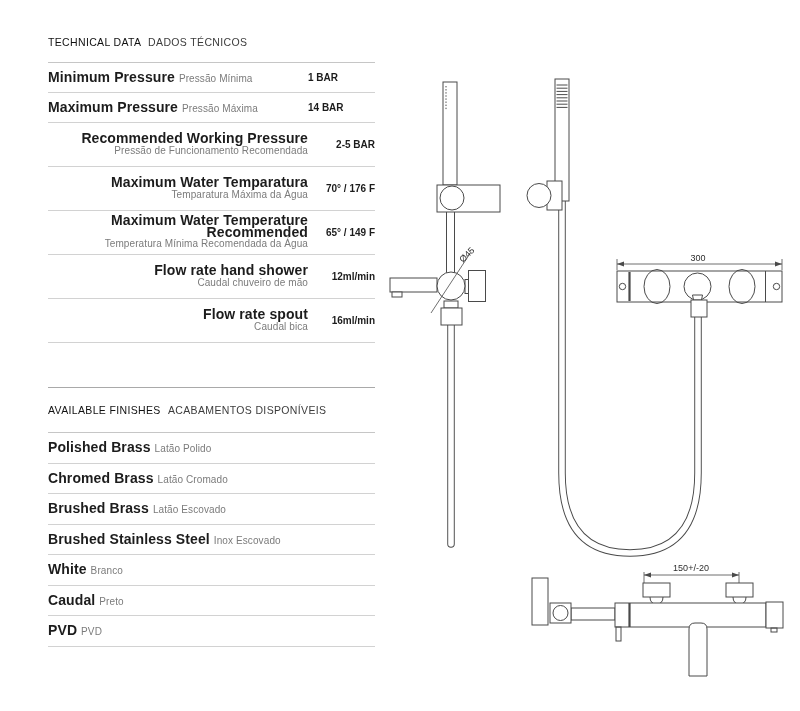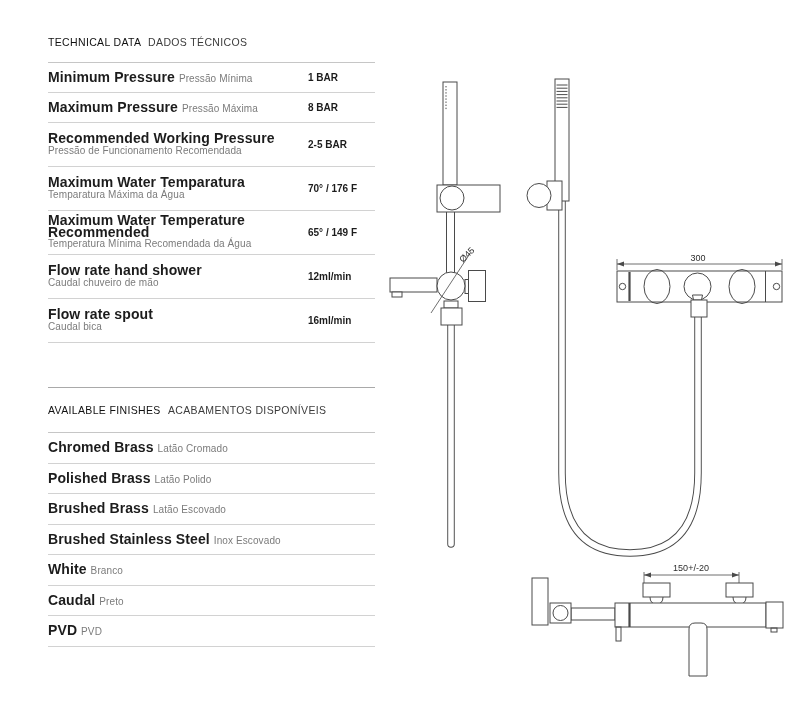--- a/index.html
+++ b/index.html
@@ -16,21 +16,21 @@
   
   .tbl{left:48px;width:327px;border-top:1px solid #c6c6c6;}
   .row{display:flex;align-items:center;border-bottom:1px solid #d2d2d2;box-sizing:border-box;}
   .row .lbl{flex:1;min-width:0;line-height:11.5px;}
   .row .en{font-weight:bold;font-size:14px;color:#1c1c1c;letter-spacing:.1px;}
   .row .pt{font-weight:normal;font-size:10px;color:#7b7b7b;letter-spacing:.1px;}
   .row.inline .pt{margin-left:4px;margin-top:34px;}
   .row.stacked .en,.row.stacked .pt{display:block;}
   .row .val{width:67px;font-weight:bold;font-size:10px;color:#1c1c1c;white-space:nowrap;}
   .h30{height:30px;}
-  .h44{height:44px;}
+  .h44{height:44px;text-align:right;}
   .sep-line{left:48px;width:327px;border-top:1px solid #a9a9a9;height:0;}
   
   svg{display:block;}
   .st{stroke:#4a4a4a;stroke-width:1;fill:none;}
   .fw{fill:#ffffff;}
   .thick{stroke-width:2.2;}
   .hoseA{stroke:#4a4a4a;stroke-width:7.5;fill:none;}
   .hoseB{stroke:#ffffff;stroke-width:5.6;fill:none;}
   .dim{stroke:#4a4a4a;stroke-width:.8;fill:none;}
   .arr{fill:#4a4a4a;stroke:none;}
@@ -44,21 +44,21 @@
   <span class="pt">DADOS TÉCNICOS</span>
 </div>
 
 <div class="abs tbl" style="top:62px;">
   <div class="row inline h30">
     <div class="lbl"><span class="en">Minimum Pressure</span><span class="pt">Pressão Mínima</span></div>
     <div class="val">1 BAR</div>
   </div>
   <div class="row inline h30">
     <div class="lbl"><span class="en">Maximum Pressure</span><span class="pt">Pressão Máxima</span></div>
-    <div class="val">8 BAR</div>
+    <div class="val">14 BAR</div>
   </div>
   <div class="row stacked h44">
     <div class="lbl">
         <span class="en">Recommended Working Pressure</span>
         <span class="pt">Pressão de Funcionamento Recomendada</span>
       </div>
     <div class="val">2-5 BAR</div>
   </div>
   <div class="row stacked h44">
     <div class="lbl">
@@ -92,24 +92,24 @@
 
 <div class="abs sep-line" style="top:387px;"></div>
 
 <div class="abs sec-header" style="top:404px;">
   <span class="en">AVAILABLE FINISHES</span>
   <span class="pt">ACABAMENTOS DISPONÍVEIS</span>
 </div>
 
 <div class="abs tbl" style="top:432px;">
   <div class="row inline" style="height:30.5px;">
+    <div class="lbl"><span class="en">Polished Brass</span><span class="pt">Latão Polido</span></div>
+  </div>
+  <div class="row inline" style="height:30.5px;">
     <div class="lbl"><span class="en">Chromed Brass</span><span class="pt">Latão Cromado</span></div>
-  </div>
-  <div class="row inline" style="height:30.5px;">
-    <div class="lbl"><span class="en">Polished Brass</span><span class="pt">Latão Polido</span></div>
   </div>
   <div class="row inline" style="height:30.5px;">
     <div class="lbl"><span class="en">Brushed Brass</span><span class="pt">Latão Escovado</span></div>
   </div>
   <div class="row inline" style="height:30.5px;">
     <div class="lbl"><span class="en">Brushed Stainless Steel</span><span class="pt">Inox Escovado</span></div>
   </div>
   <div class="row inline" style="height:30.5px;">
     <div class="lbl"><span class="en">White</span><span class="pt">Branco</span></div>
   </div>

